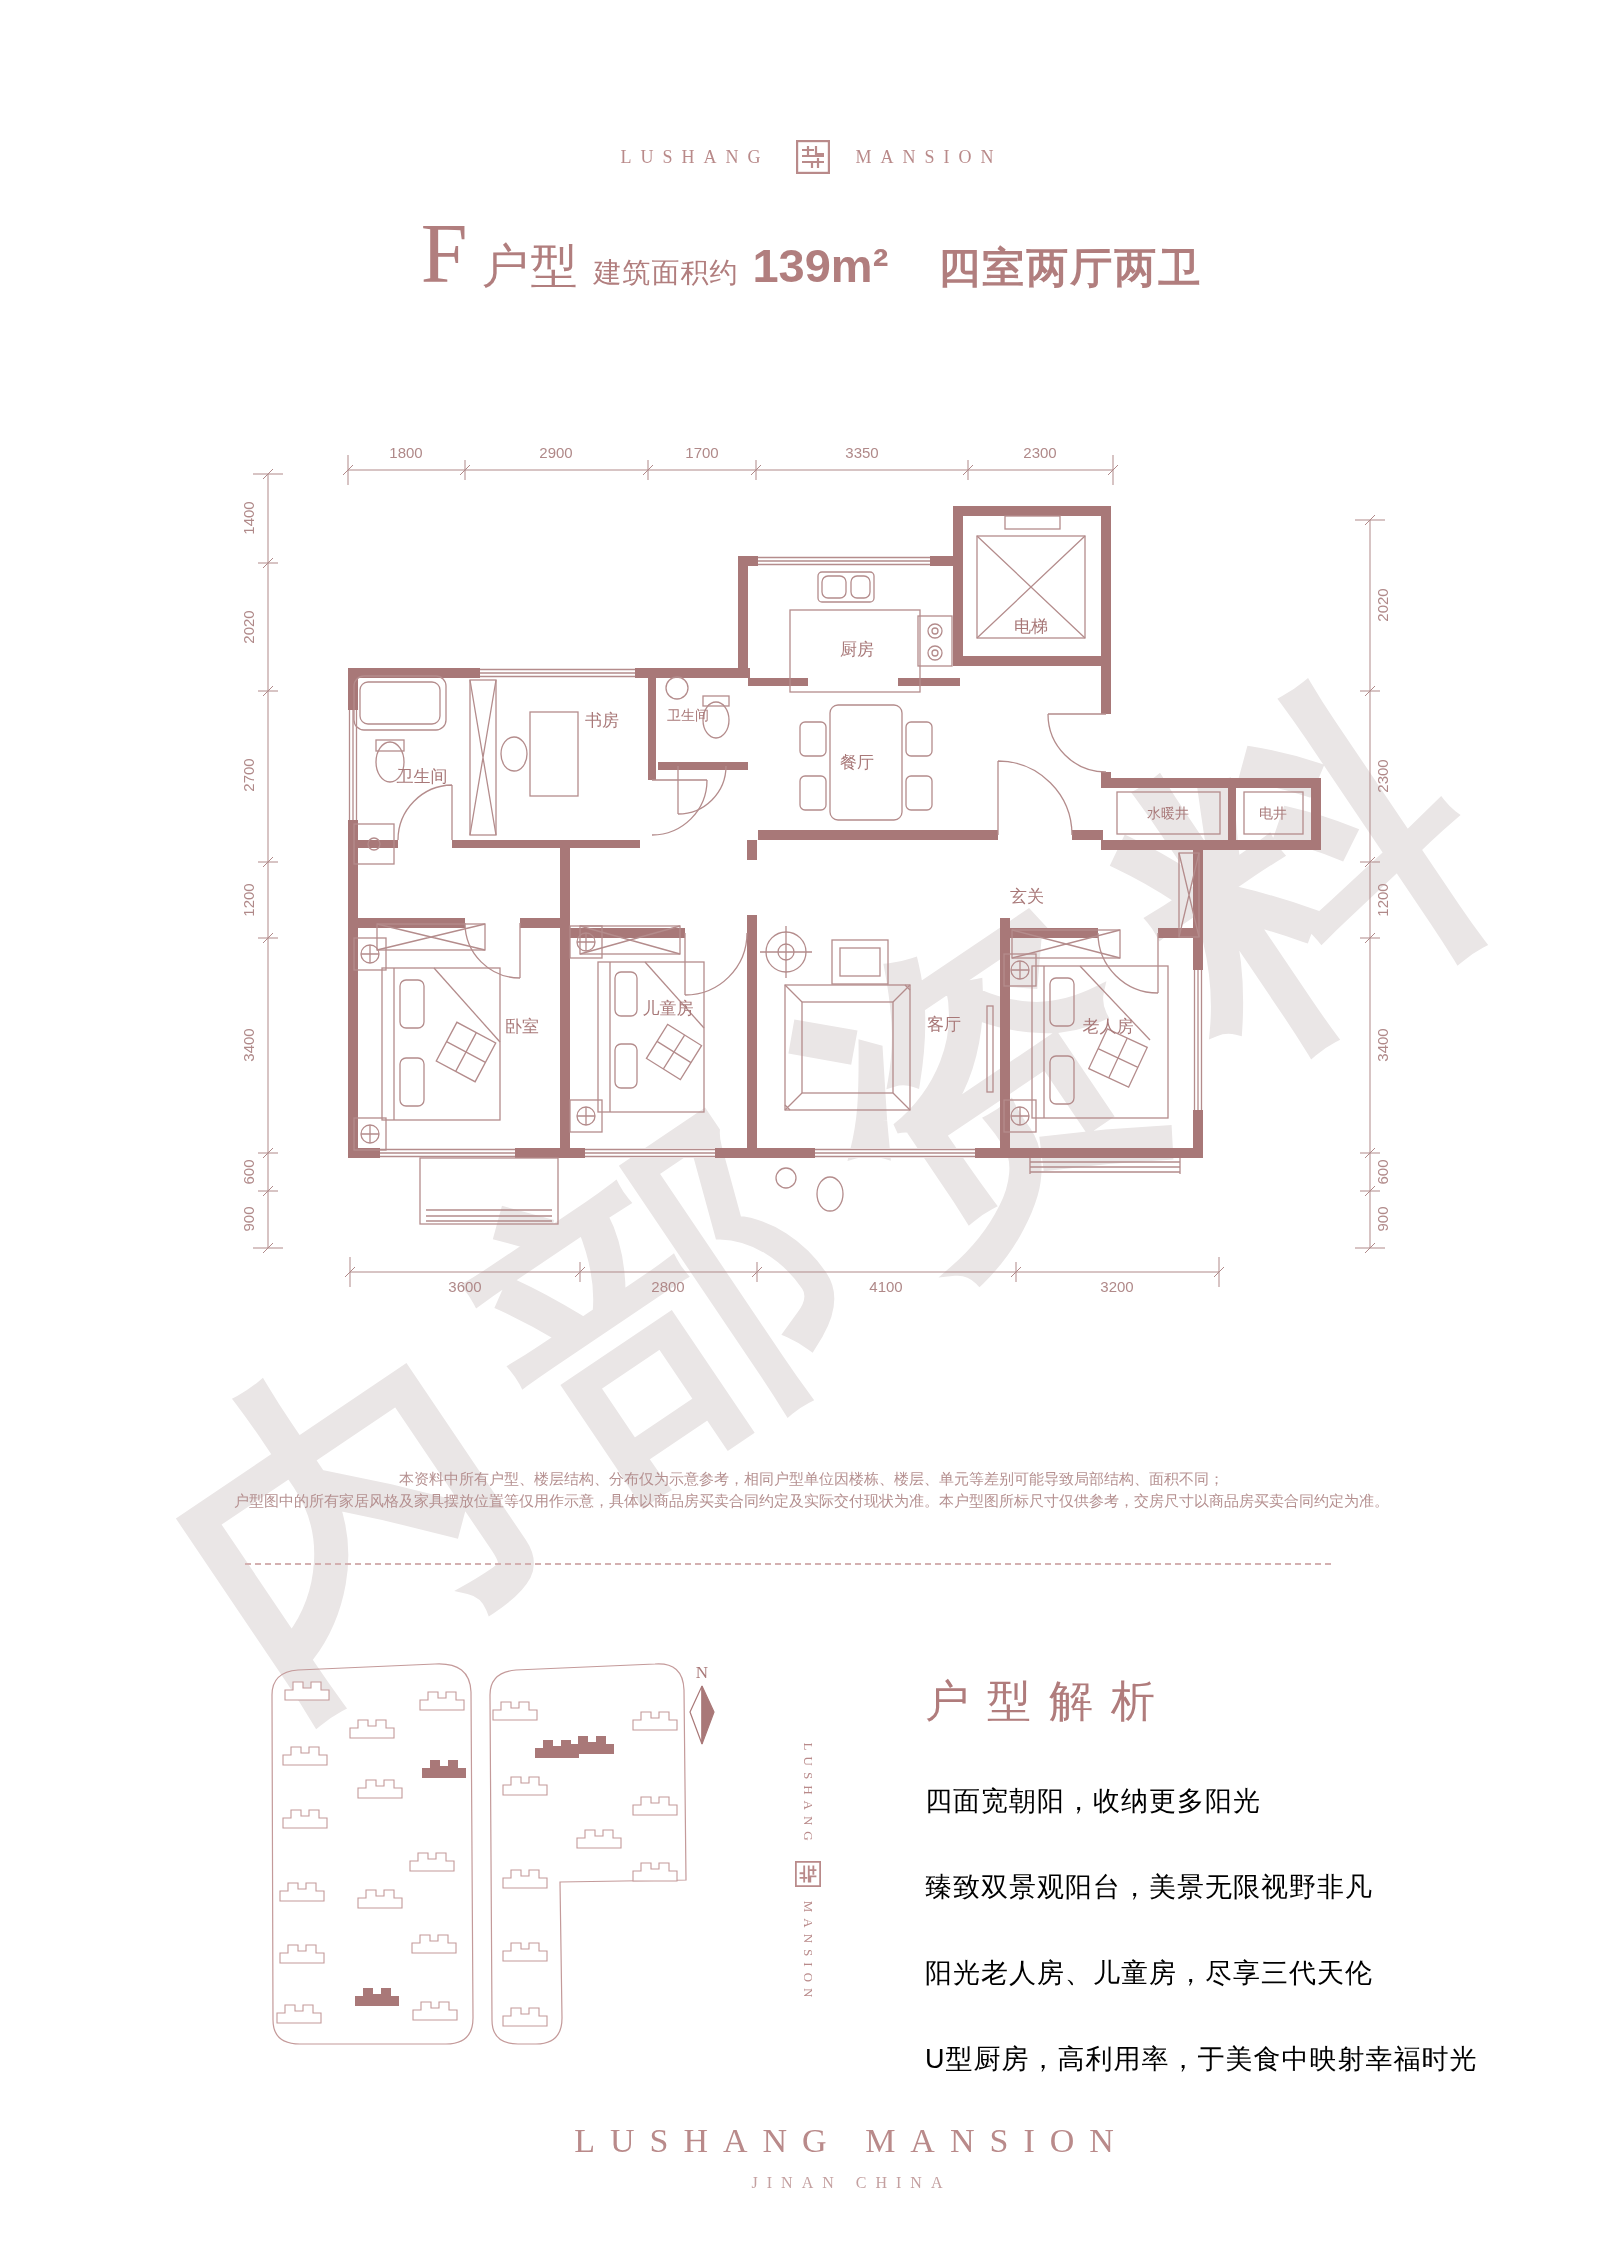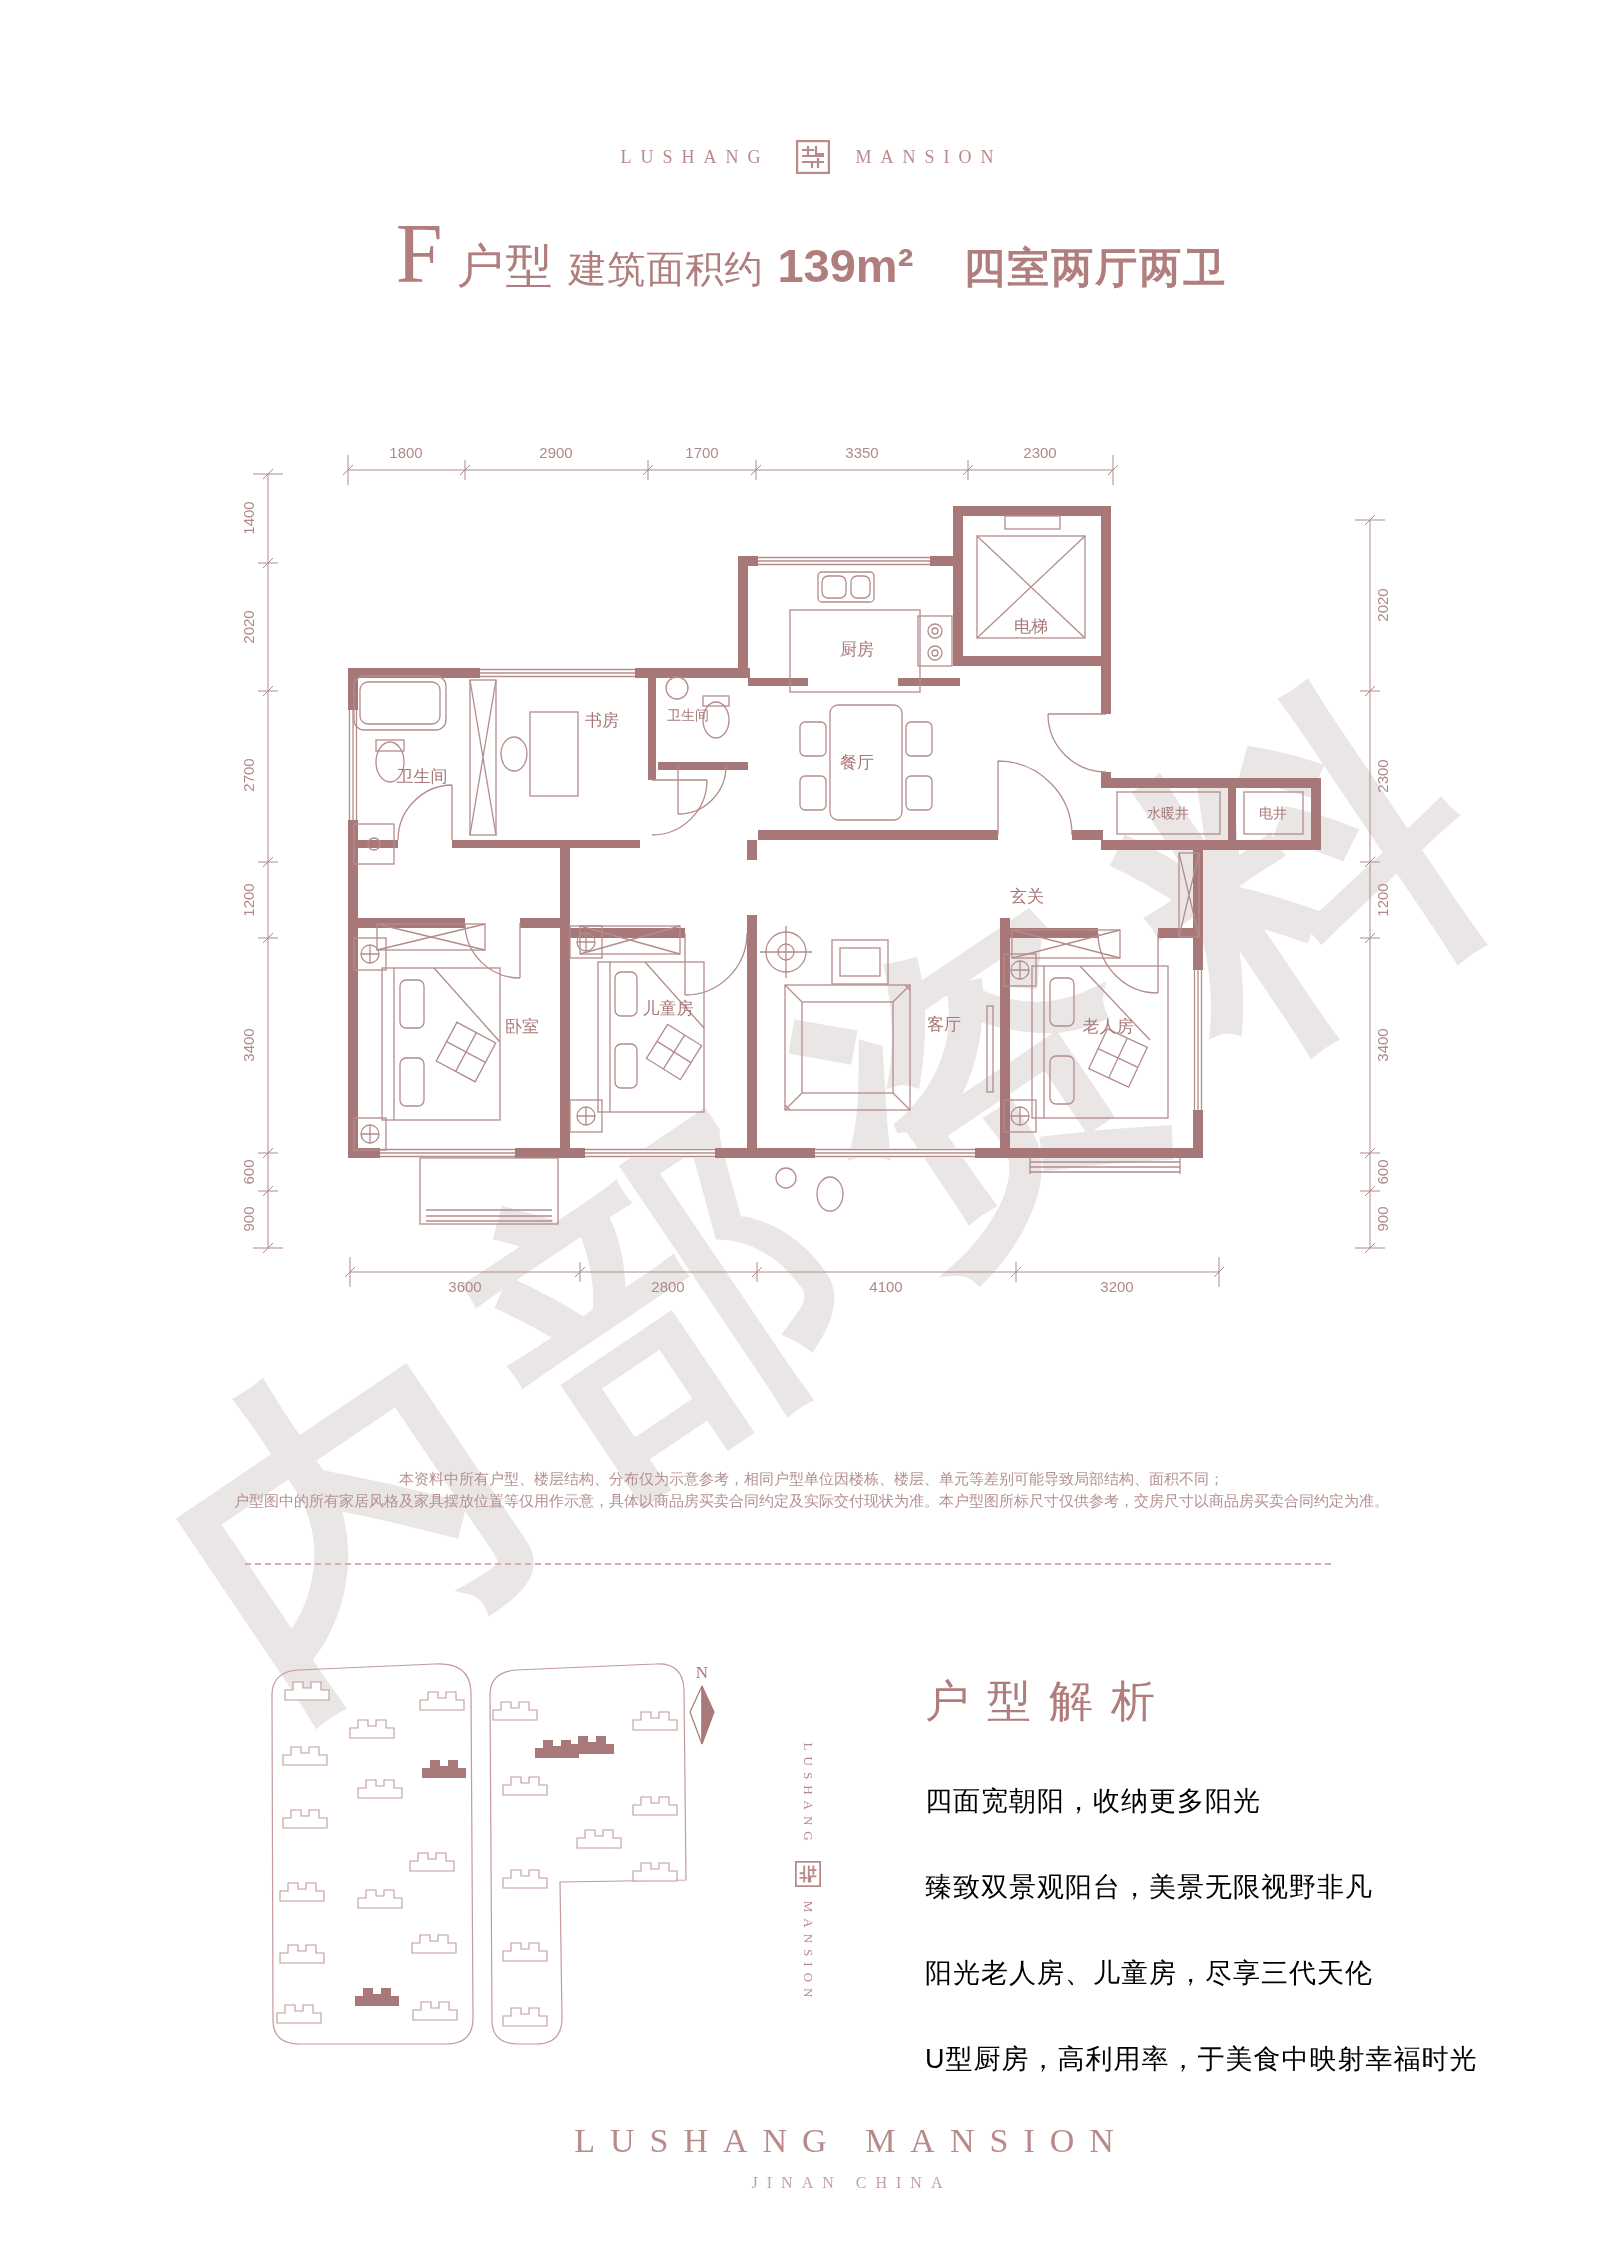--- a/index.html
+++ b/index.html
@@ -13,21 +13,21 @@
   .z{position:absolute;z-index:2;}
   
   .brand{left:0;top:140px;width:100%;display:flex;justify-content:center;align-items:center;gap:26px;
      font-family:"Liberation Serif",serif;font-size:18px;letter-spacing:9px;color:#b98a8a;}
   .seal{width:34px;height:34px;flex:0 0 auto;}
   
   .title{left:0;top:212px;width:100%;display:flex;justify-content:center;align-items:baseline;
      gap:14px;color:#b17e7e;white-space:nowrap;}
   .title .f{font-family:"Liberation Serif",serif;font-size:84px;line-height:1;}
   .title .t1{font-size:47px;letter-spacing:2px;}
-  .title .t2{font-size:38px;letter-spacing:1px;}
+  .title .t2{font-size:28px;letter-spacing:1px;}
   .title .area{font-size:47px;font-weight:bold;}
   .title .rooms{font-size:42px;font-weight:bold;letter-spacing:2px;margin-left:36px;}
   
   .w{fill:#a87878;}
   .ln{stroke:#b48c8c;stroke-width:1.3;fill:none;}
   .lnw{stroke:#b48c8c;stroke-width:1.3;fill:#ffffff;}
   .dimln{stroke:#b08989;stroke-width:1;}
   .lbl{font:17px "Liberation Sans",sans-serif;fill:#a87878;}
   .lbs{font:14px "Liberation Sans",sans-serif;fill:#a87878;}
   .dim{font:15px "Liberation Sans",sans-serif;fill:#b08989;}

